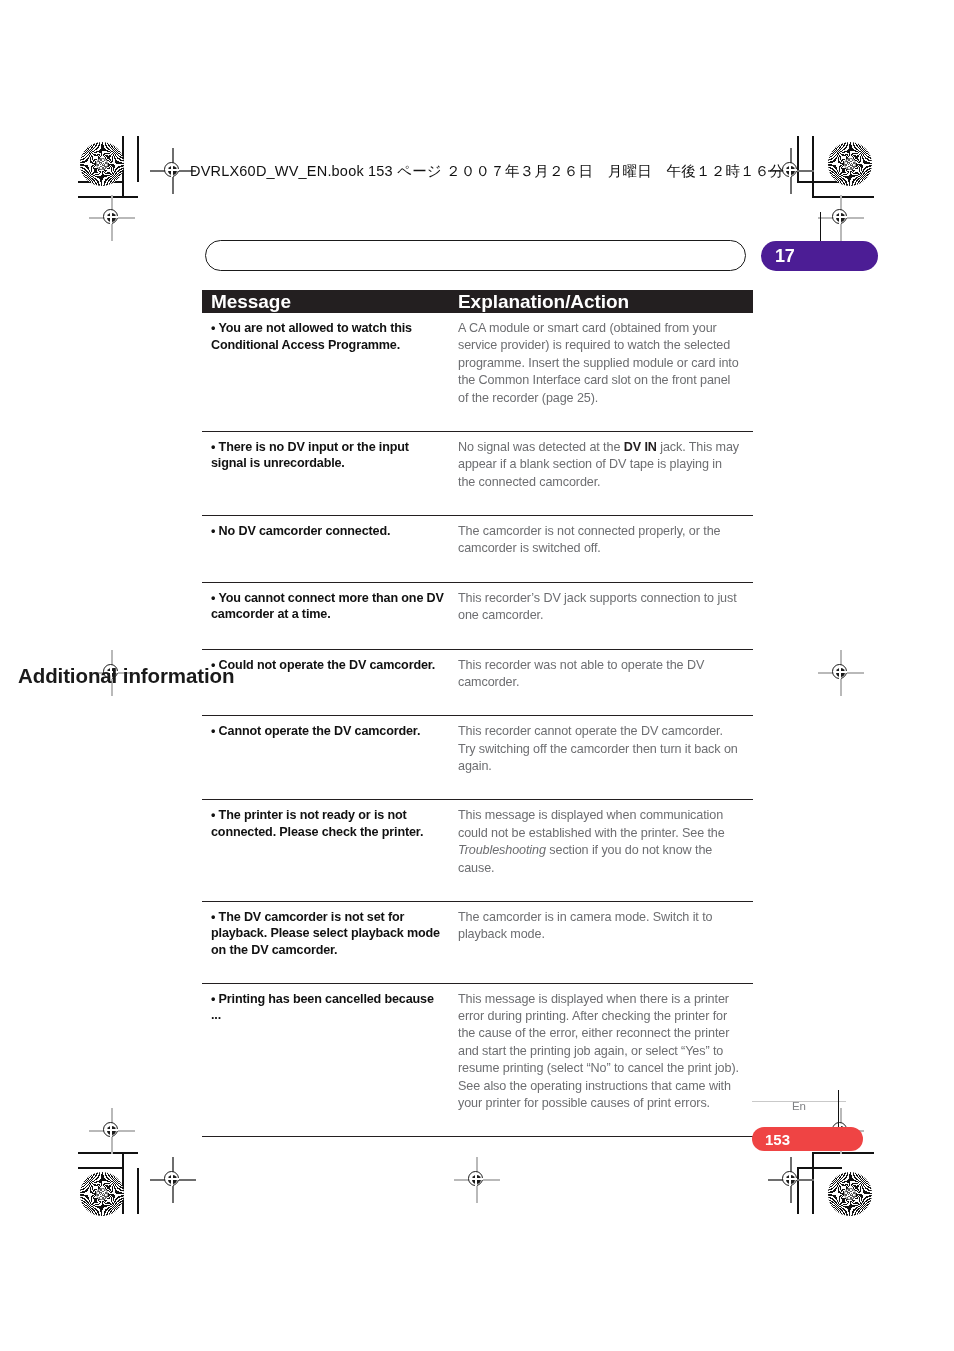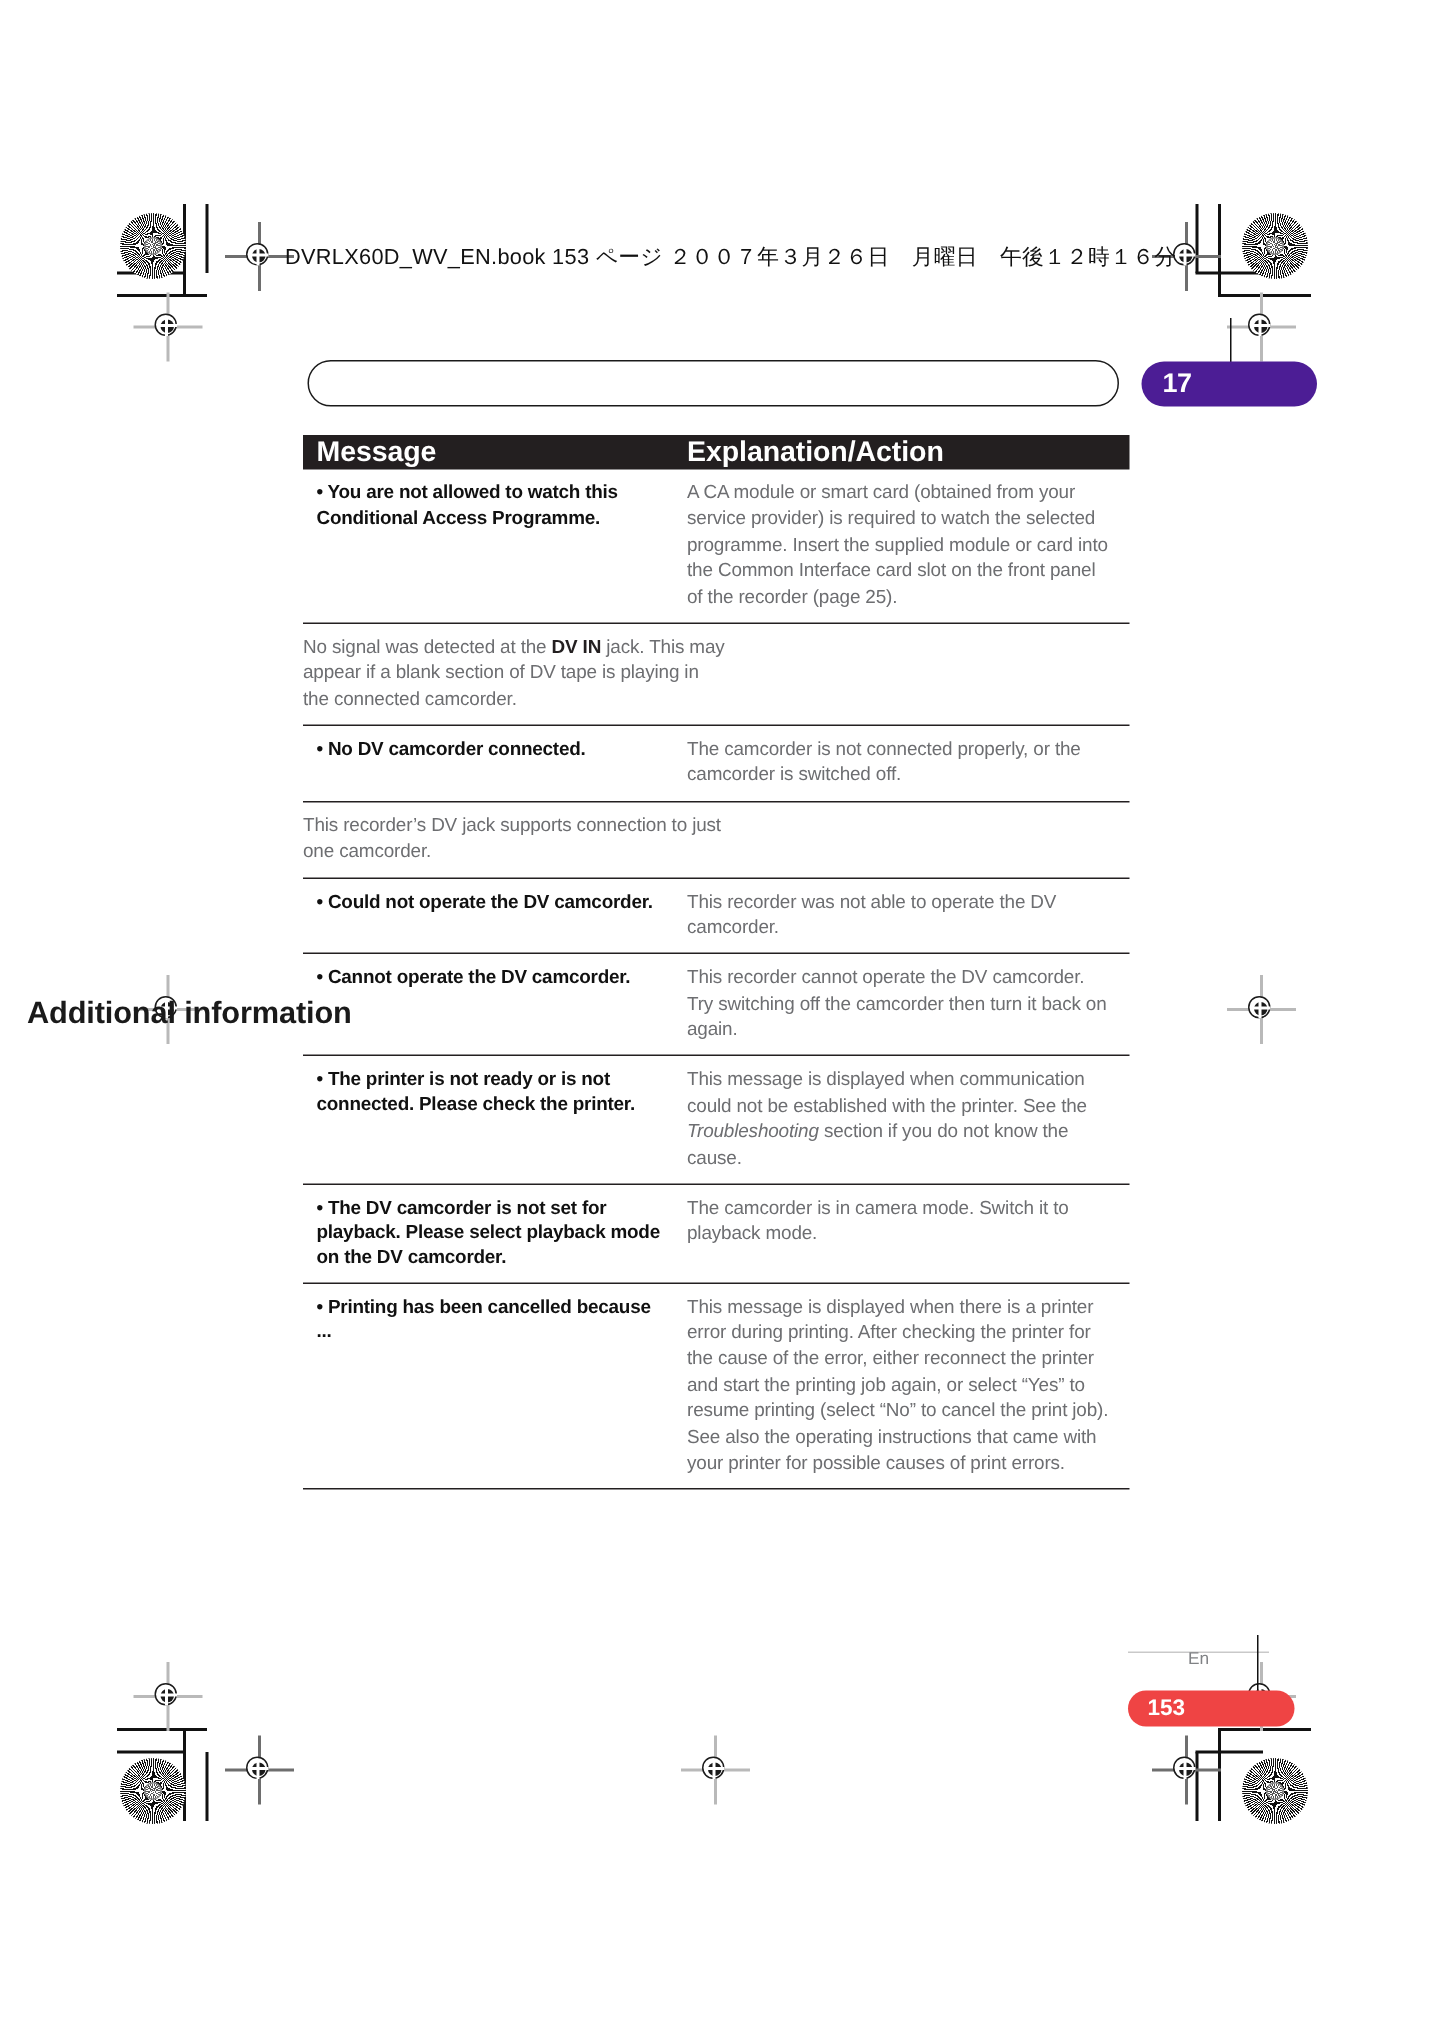--- a/index.html
+++ b/index.html
@@ -172,21 +172,21 @@
     font-weight: bold;
     letter-spacing: -0.05px;
   }
   .col-msg   { width: 256px; padding-left: 9px; box-sizing: border-box; }
   .col-expl  { width: 295px; box-sizing: border-box; }
 
   .trow {
     display: flex;
     border-bottom: 1.4px solid #231f20;
     padding-top: 7px;
-    padding-bottom: 8px;
+    padding-bottom: 24px;
   }
   .cell-msg {
     width: 256px;
     padding-left: 9px;
     padding-right: 14px;
     box-sizing: border-box;
     font-size: 12.6px;
     font-weight: bold;
     color: #111;
     line-height: 1.32;
@@ -357,27 +357,29 @@
   <div class="thead">
     <div class="th col-msg">Message</div>
     <div class="th col-expl">Explanation/Action</div>
   </div>
   <div id="table-body">
       <div class="trow">
         <div class="cell-msg">• You are not allowed to watch this Conditional Access Programme.</div>
         <div class="cell-expl">A CA module or smart card (obtained from your service provider) is required to watch the selected programme. Insert the supplied module or card into the Common Interface card slot on the front panel of the recorder (page 25).</div>
       </div>
       <div class="trow">
+        <div class="cell-msg">• There is no DV input or the input signal is unrecordable.</div>
         <div class="cell-expl">No signal was detected at the <b>DV IN</b> jack. This may appear if a blank section of DV tape is playing in the connected camcorder.</div>
       </div>
       <div class="trow">
         <div class="cell-msg">• No DV camcorder connected.</div>
         <div class="cell-expl">The camcorder is not connected properly, or the camcorder is switched off.</div>
       </div>
       <div class="trow">
+        <div class="cell-msg">• You cannot connect more than one DV camcorder at a time.</div>
         <div class="cell-expl">This recorder’s DV jack supports connection to just one camcorder.</div>
       </div>
       <div class="trow">
         <div class="cell-msg">• Could not operate the DV camcorder.</div>
         <div class="cell-expl">This recorder was not able to operate the DV camcorder.</div>
       </div>
       <div class="trow">
         <div class="cell-msg">• Cannot operate the DV camcorder.</div>
         <div class="cell-expl">This recorder cannot operate the DV camcorder. Try switching off the camcorder then turn it back on again.</div>
       </div>

